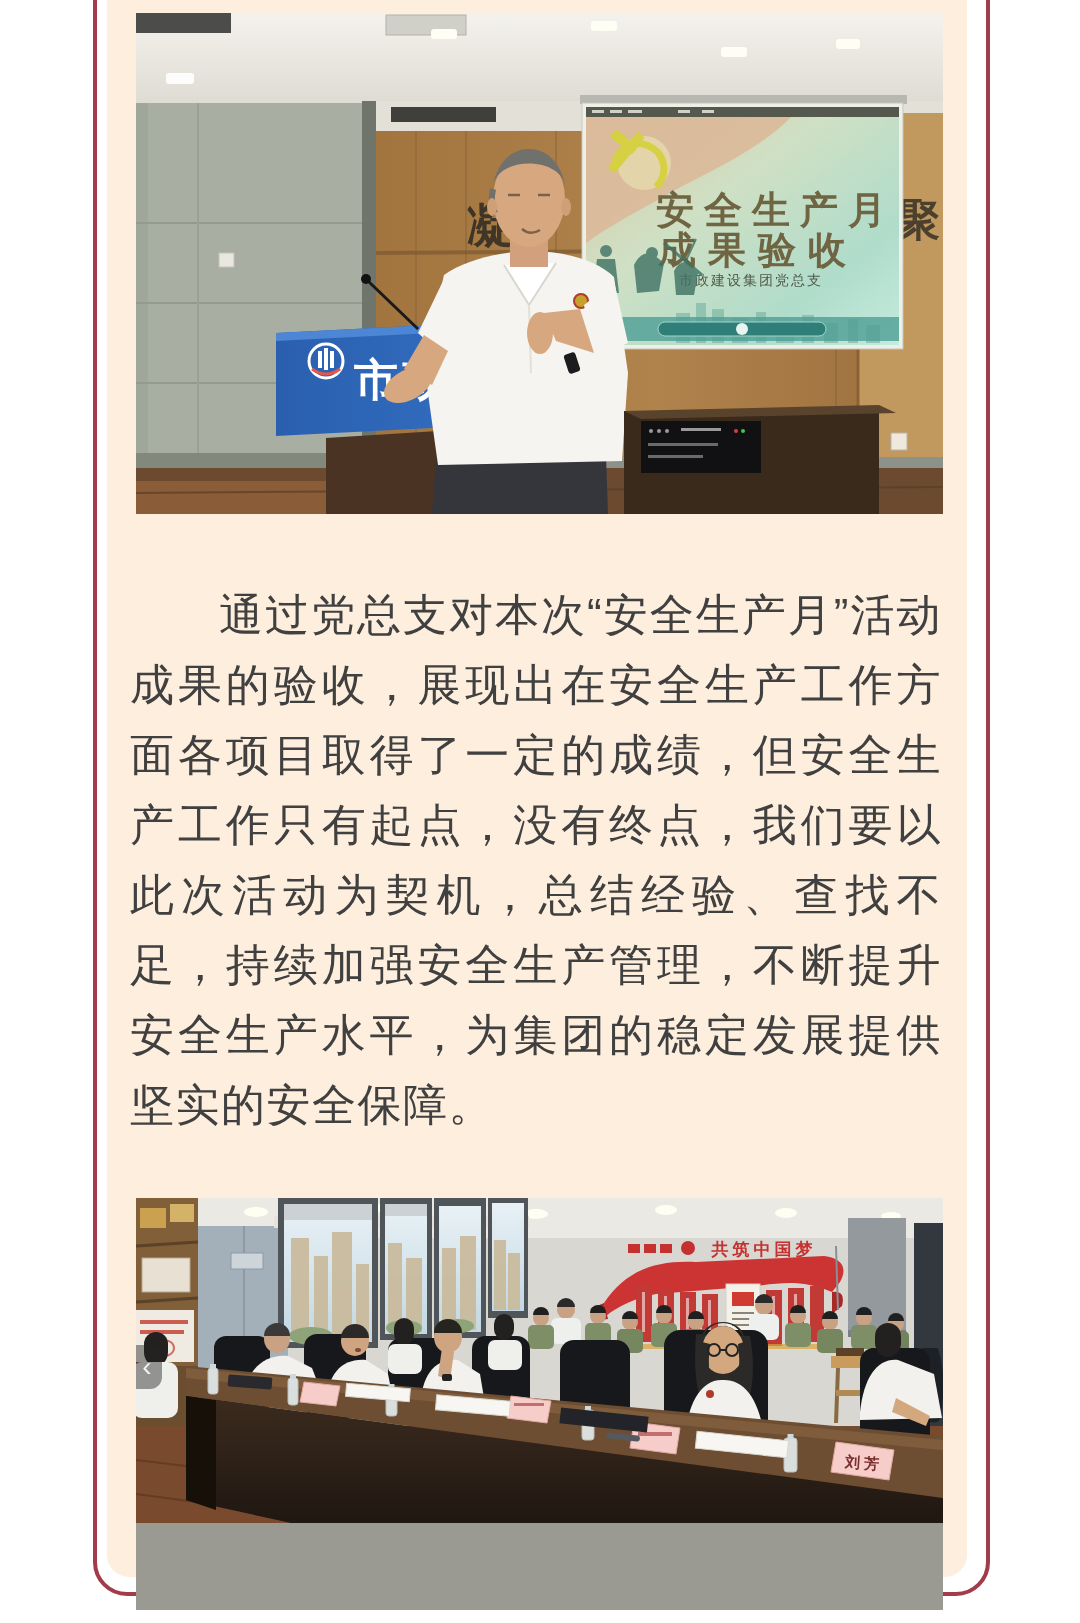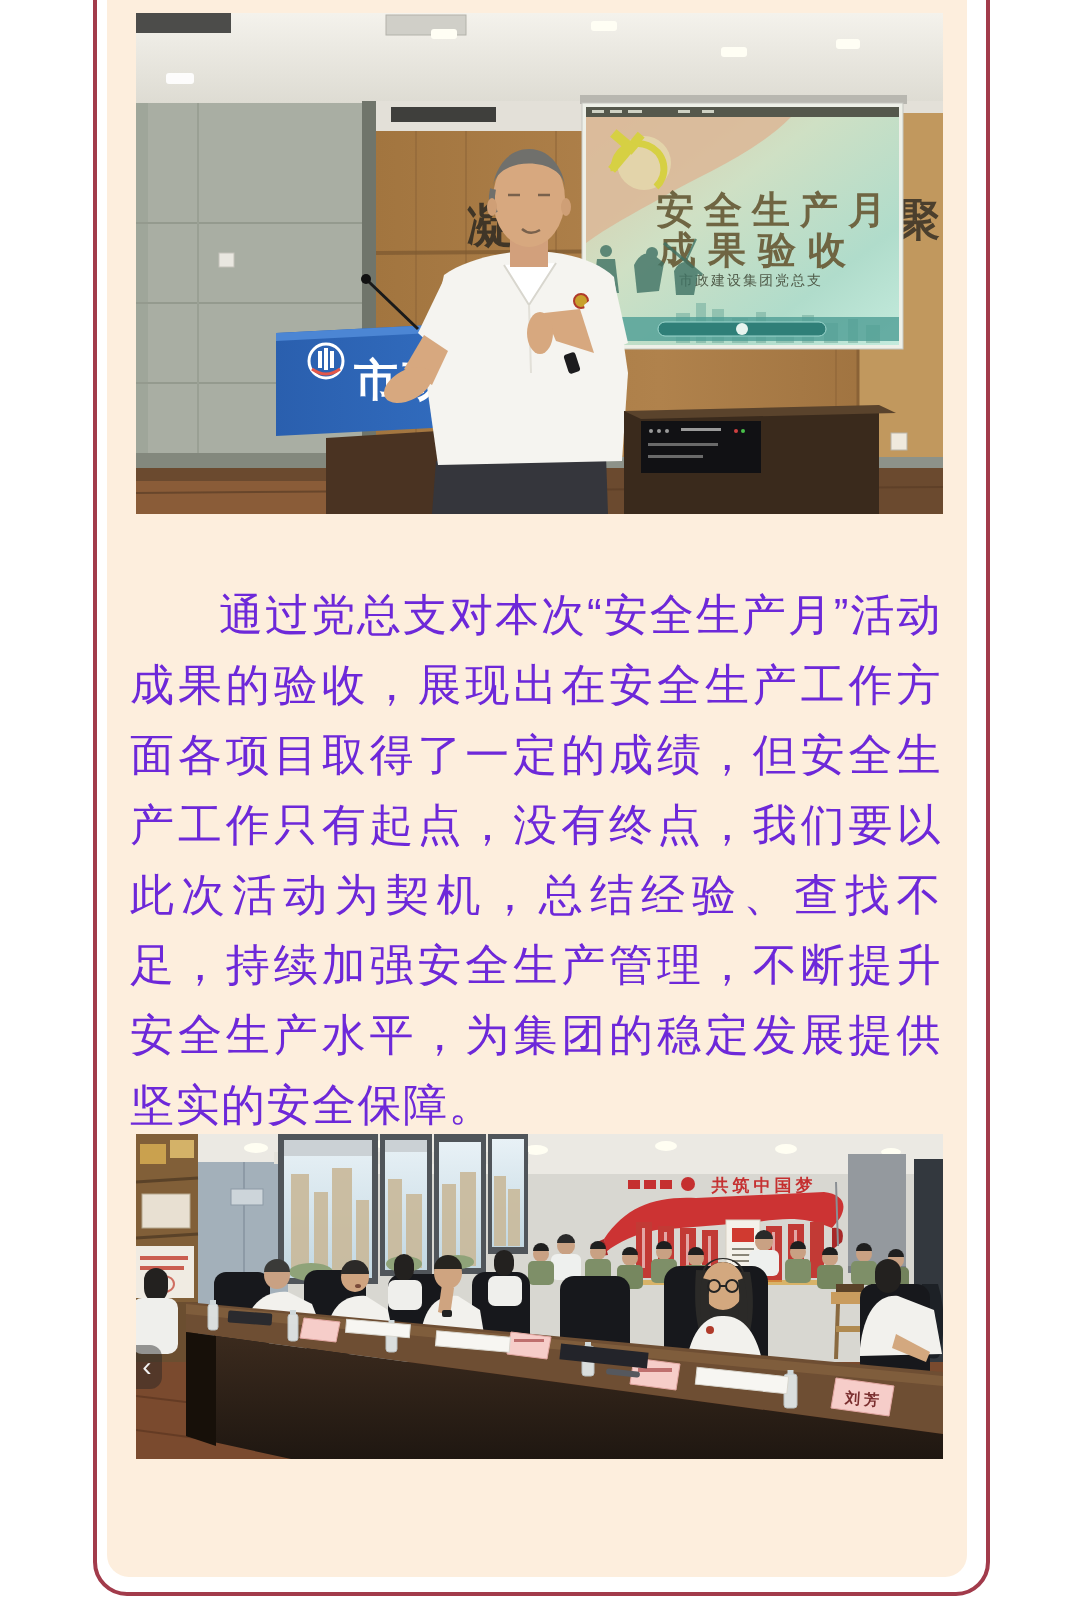--- a/index.html
+++ b/index.html
@@ -14,25 +14,25 @@
     background:#ffffff;
   }
   .panel{
     position:absolute;left:107px;top:-50px;width:860px;height:1627px;
     background:#fdeedd;border-radius:22px;
   }
   .photo{
     position:absolute;left:136px;width:807px;overflow:hidden;background:#9a9a92;
   }
   #photo1{top:13px;height:501px;}
-  #photo2{top:1134px;height:325px;text-align:center;}
+  #photo2{top:1198px;height:412px;text-align:center;}
   .photo svg{display:block;}
   .para{
     position:absolute;left:130px;top:580px;width:812px;margin:0;
-    font-size:44px;line-height:70px;letter-spacing:1.5px;color:#6d28d9;
+    font-size:44px;line-height:70px;letter-spacing:1.5px;color:#404040;
     text-align:justify;text-indent:89px;
     font-family:"Liberation Sans",sans-serif;
   }
   .prev-btn{
     position:absolute;left:136px;top:1345px;width:26px;height:44px;
     background:rgba(35,35,35,0.45);border:none;border-radius:0 12px 12px 0;
     color:#f2f2f2;font-size:28px;line-height:44px;text-align:center;
     cursor:pointer;padding:0;
   }
   .prev-btn span{display:block;transform:translateX(-2px);}

